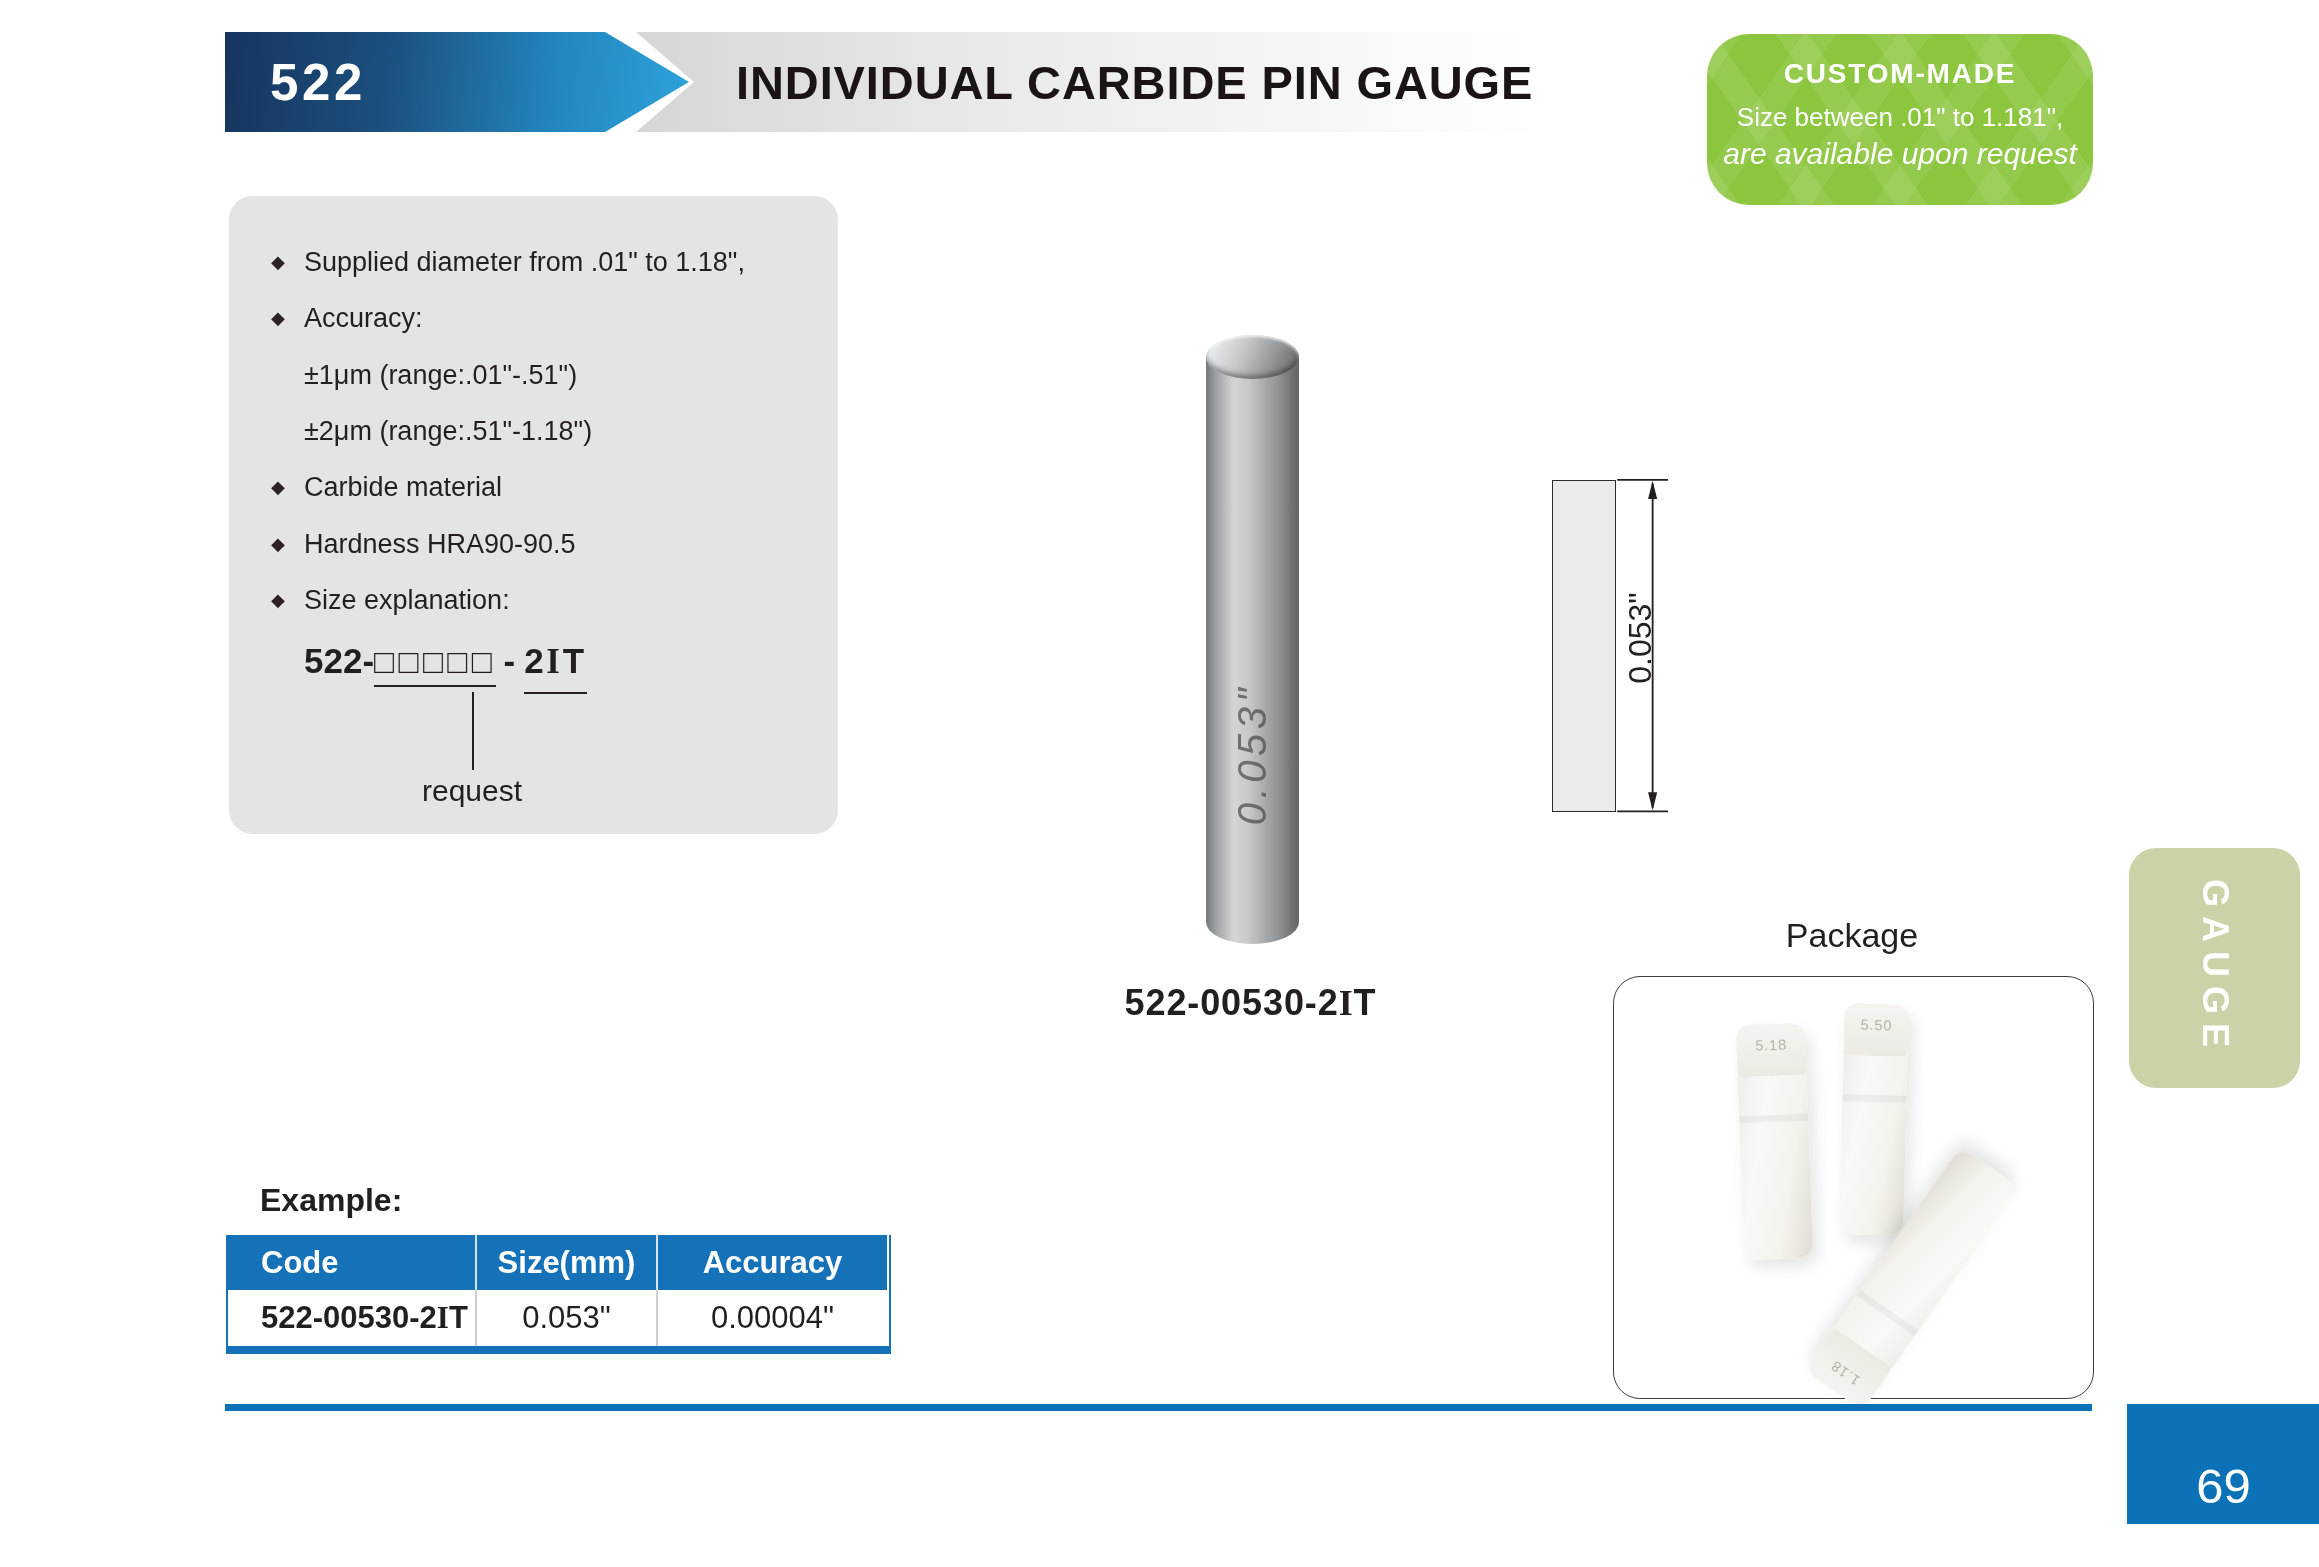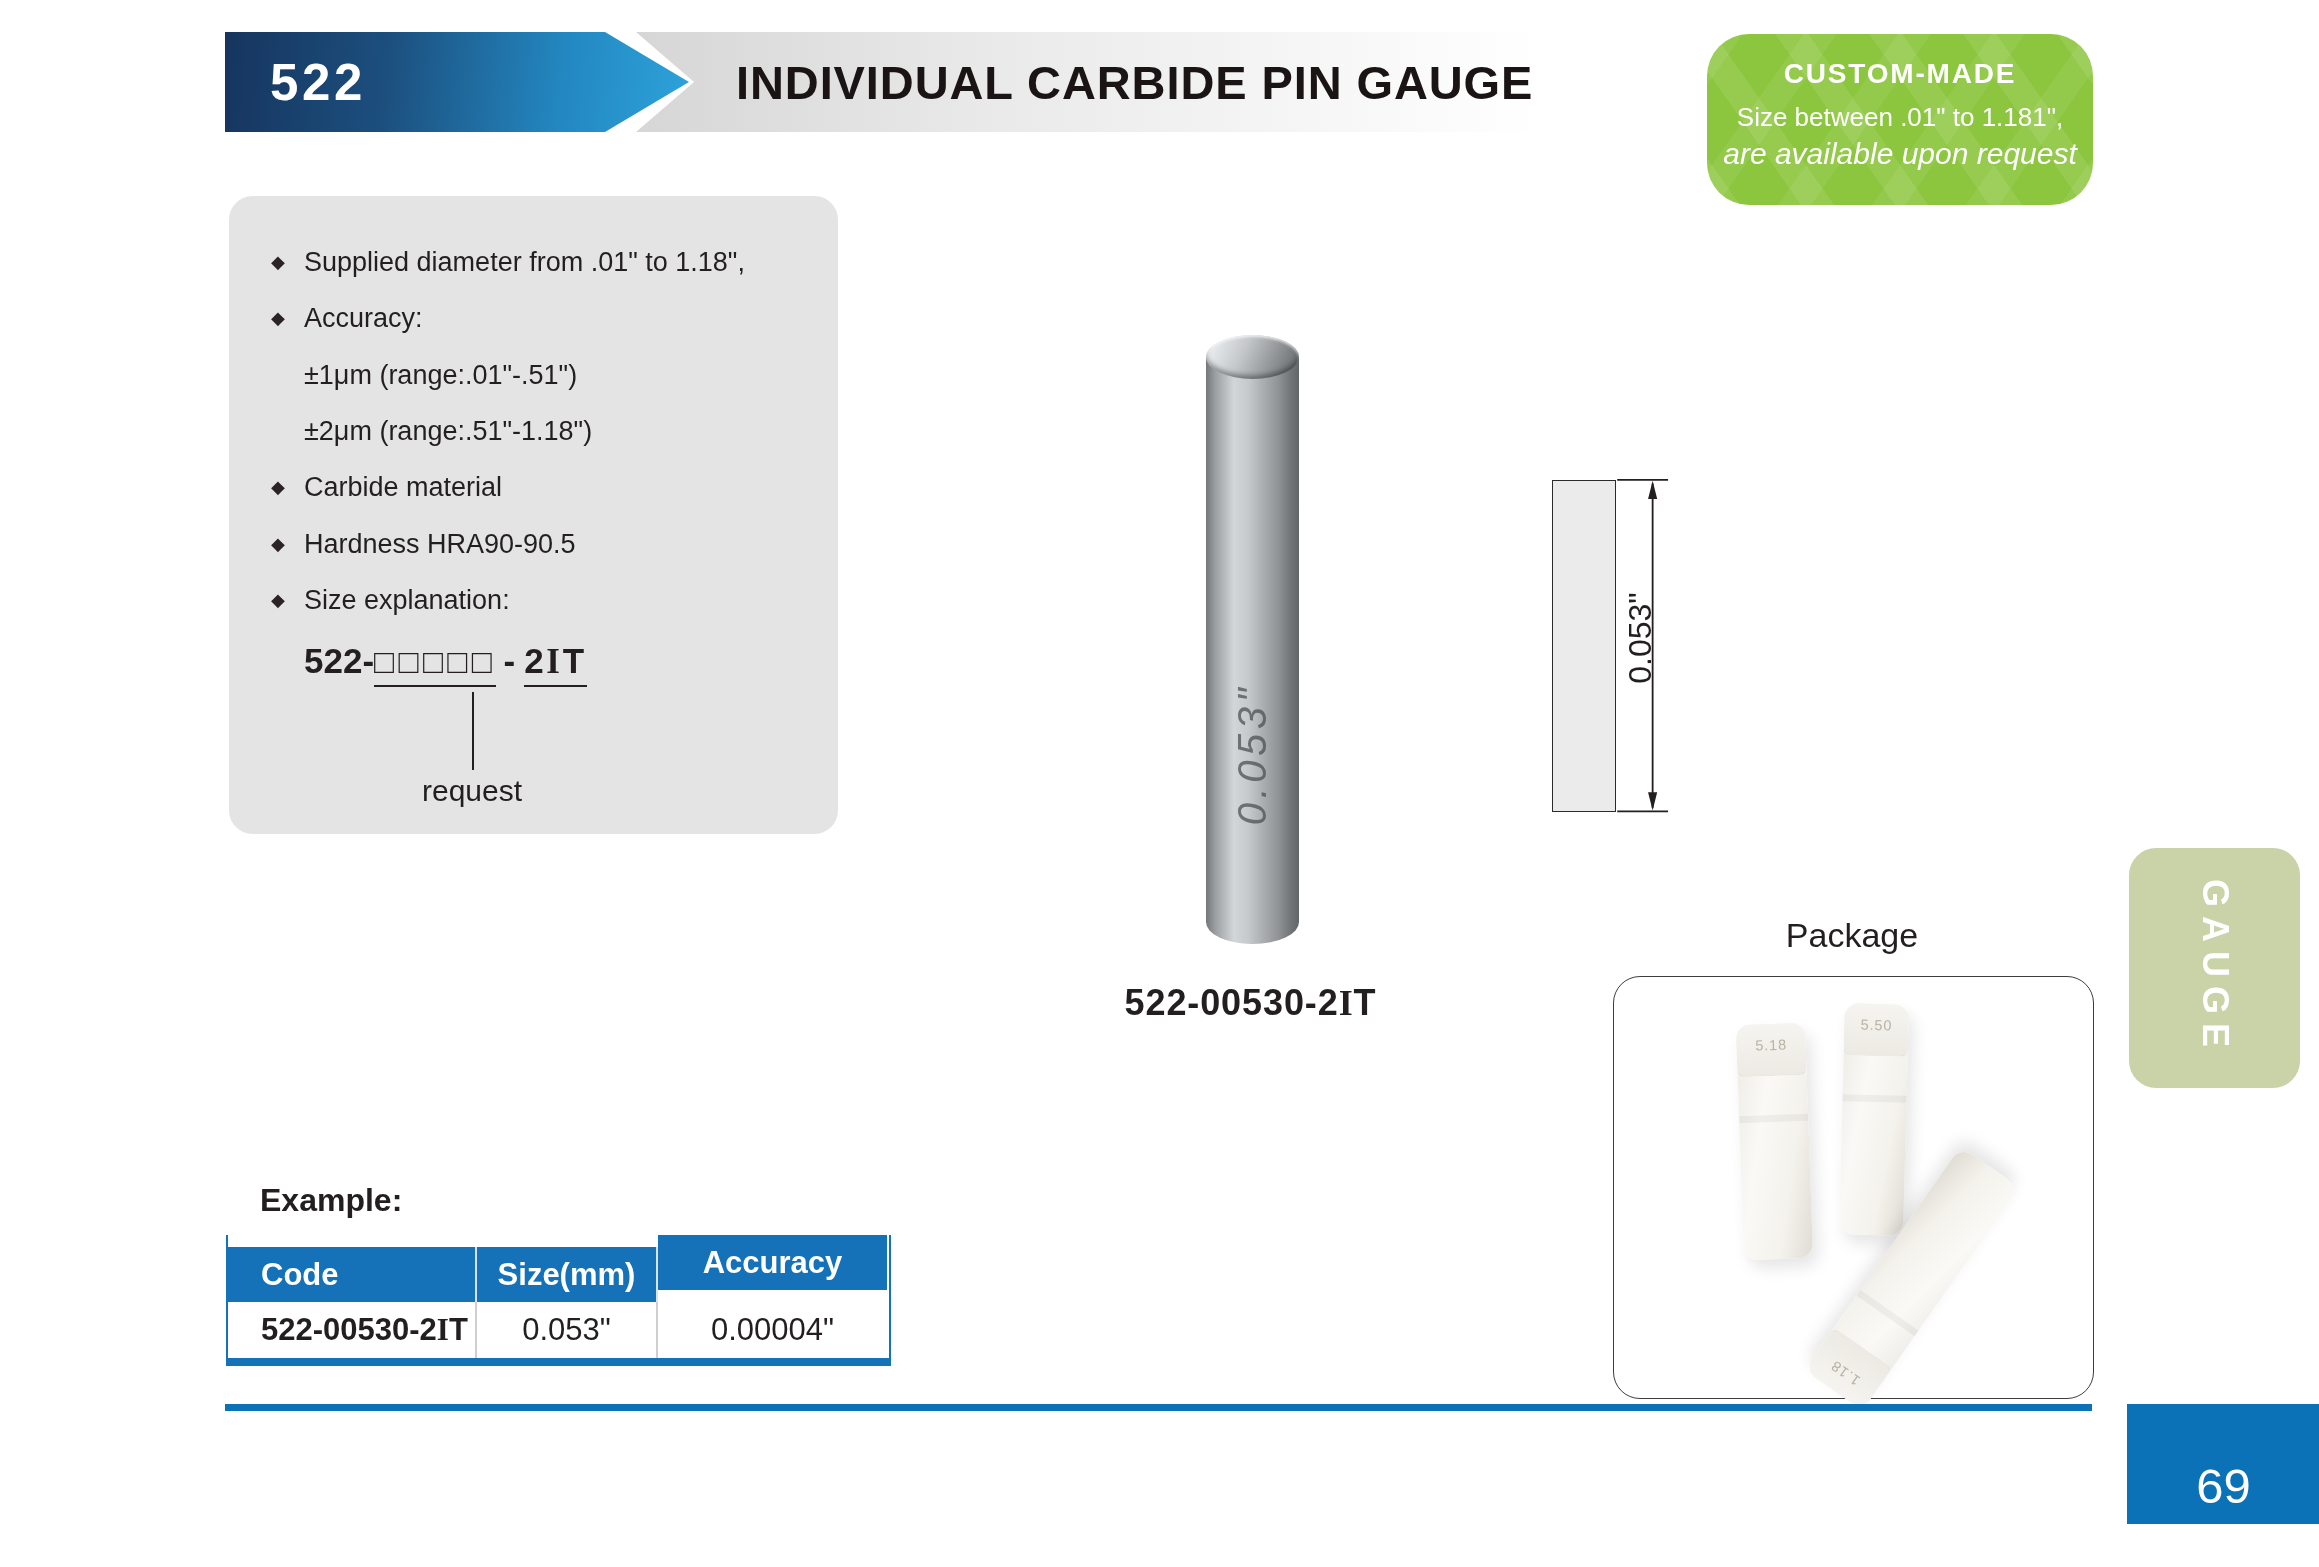--- a/index.html
+++ b/index.html
@@ -30,21 +30,21 @@
 
   
   .info-box{position:absolute;left:229px;top:196px;width:609px;height:638px;
     background:#e4e4e4;border-radius:23.6px;}
   .feat{position:absolute;left:0;width:100%;height:36px;}
   .feat .bullet{position:absolute;left:42px;top:3.6px;font-size:18px;color:#2a2224;}
   .feat .txt{position:absolute;left:75px;top:0;font-size:27px;white-space:nowrap;}
   .code-line{position:absolute;left:75px;top:445px;font-size:35px;font-weight:bold;white-space:nowrap;}
   .cp-boxes{font-weight:normal;font-size:33px;letter-spacing:4.5px;border-bottom:2.7px solid #231f20;padding-bottom:4.5px;}
   .cp-dash{margin:0 9px 0 7.3px;}
-  .cp-suffix{border-bottom:2.7px solid #231f20;padding-bottom:5px;letter-spacing:2.7px;}
+  .cp-suffix{border-bottom:2.7px solid #231f20;padding-bottom:12px;letter-spacing:2.7px;}
   .serif-i{font-family:"Liberation Serif",serif;}
   .connector{position:absolute;left:243px;top:496px;width:1.8px;height:78px;background:#231f20;}
   .diameter-label{position:absolute;left:152px;top:578px;width:182px;text-align:center;font-size:30px;}
 
   
   .pin{position:absolute;left:1206px;top:335px;width:93px;height:609px;}
   .pin-cap{position:absolute;top:0;left:0;width:100%;height:44px;border-radius:50%;
     background:linear-gradient(115deg,#eef1f3 5%,#c3c7ca 40%,#888c8f 75%,#5a5e61 100%);
     box-shadow:inset 0 -3.6px 5.5px rgba(0,0,0,.35),inset 0 1.8px 2.7px rgba(255,255,255,.8);}
   .pin-body{position:absolute;top:22px;left:0;right:0;bottom:0;
@@ -85,21 +85,21 @@
   .footer-box{position:absolute;left:2127px;top:1404px;width:193px;height:164px;background:#0b72b8;
     color:#fff;display:flex;align-items:center;justify-content:center;font-size:49px;}
 
   
   .ex-heading{position:absolute;left:260px;top:1182px;font-size:32px;font-weight:bold;}
   .ex-table{position:absolute;left:226px;top:1235px;width:665px;
     border-left:2.7px solid #1571b8;border-right:2.7px solid #1571b8;border-bottom:8.2px solid #1571b8;box-sizing:border-box;}
   .ex-row{display:grid;grid-template-columns:249px 181px 229px;}
   .ex-cell{display:flex;align-items:center;box-sizing:border-box;}
   .ex-head .ex-cell{background:#1571b8;color:#fff;font-weight:bold;font-size:31px;height:55px;}
-  .ex-head .ex-cell:nth-child(-n+2){border-right:2.7px solid #d9e3ef;margin-top:12px;}
+  .ex-head .ex-cell:nth-child(-n+2){border-right:2.7px solid #d9e3ef;}
   .ex-body .ex-cell{background:#fff;font-size:31px;height:56px;}
   .ex-body .ex-cell:nth-child(-n+2){border-right:2.7px solid #cfcfcf;}
   .cell-left{padding-left:33px;}
   .cell-center{justify-content:center;}
   .bold{font-weight:bold;}
 </style>
 </head>
 <body>
 
 <div class="page">

